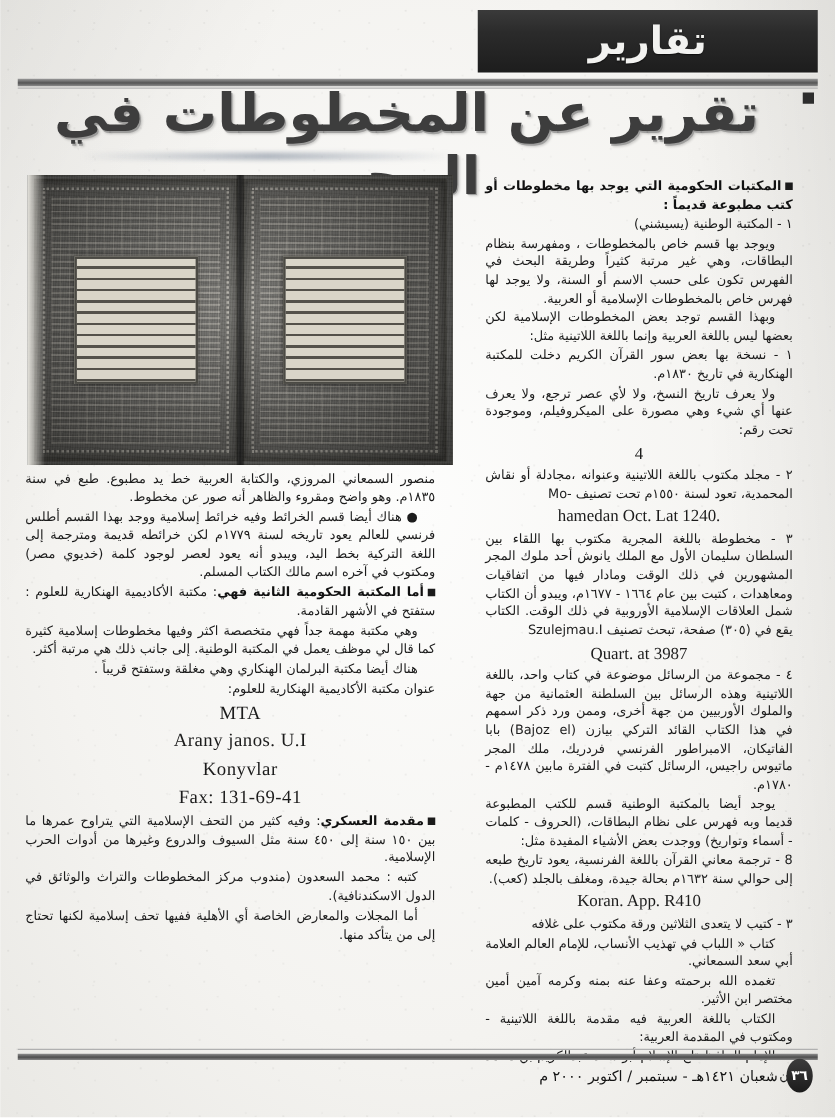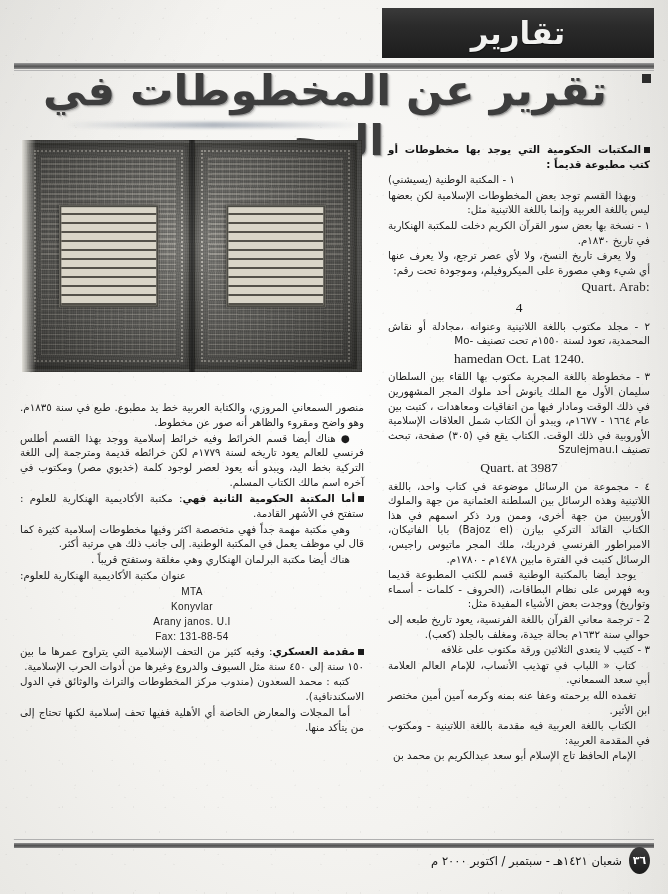--- a/index.html
+++ b/index.html
@@ -89,42 +89,42 @@
     width:60%;height:44%;background:#d9d5c8;border:2px solid #4b4a44;
     box-shadow:0 0 4px rgba(0,0,0,.55);z-index:2;
     background-image:repeating-linear-gradient(0deg,rgba(60,58,52,.85) 0 2px,rgba(217,213,200,0) 2px 9px);}
   .ms-gutter{position:absolute;left:50%;top:0;bottom:0;width:6px;transform:translateX(-50%);
     background:linear-gradient(90deg,rgba(0,0,0,.35),rgba(0,0,0,.62),rgba(0,0,0,.35));z-index:3;}
   .photo-edge-l{position:absolute;left:0;top:0;bottom:0;width:14px;
     background:linear-gradient(90deg,rgba(235,233,226,.95),rgba(120,118,110,0));z-index:4;}
 
   
   .col{position:absolute;direction:rtl;text-align:justify;color:#1c1c1c;}
-  .col p{margin:0 0 1px 0;}
+  .col p{margin:0 16px 1px 0;}
   .col-right{right:18px;top:142px;width:262px;font-size:10.3px;line-height:1.42;}
-  .col-left{left:20px;top:400px;width:344px;font-size:10.3px;line-height:1.44;}
+  .col-left{left:20px;top:376px;width:344px;font-size:10.3px;line-height:1.44;}
 
   .bold-head{font-weight:700;color:#111;}
   .bold-head .bullet{display:inline-block;width:6px;height:6px;background:#1a1a1a;
     vertical-align:middle;margin-left:3px;}
   .inline-b{font-weight:700;color:#111;}
 
   .indent{text-indent:14px;}
   .latin{
     direction:ltr;unicode-bidi:isolate;
     font-family:"Liberation Serif","DejaVu Serif",serif;
     font-size:13px;letter-spacing:.3px;
   }
   .latin-center{display:block;text-align:center;direction:ltr;unicode-bidi:isolate;
     font-family:"Liberation Serif","DejaVu Serif",serif;font-size:13.5px;
     line-height:1.45;margin:1px 0;}
   .addr{display:block;text-align:center;direction:ltr;unicode-bidi:isolate;
-    font-family:Liberation Sans, sans-serif;font-size:10px;
+    font-family:Liberation Serif, serif;font-size:15px;
     line-height:1.5;letter-spacing:.4px;}
-  .center-ar{text-align:left;}
+  .center-ar{text-align:right;}
 
   
   .rule-bot{position:absolute;left:14px;right:14px;bottom:46px;height:5px;
     background:linear-gradient(180deg,#8e8e8e,#4e4e4e 55%,#888);}
   .rule-bot::before{content:"";position:absolute;left:0;right:0;top:-4px;height:1px;background:#b0b0b0;}
   .footer{position:absolute;right:18px;bottom:20px;display:flex;align-items:center;gap:7px;
     direction:rtl;}
   .pagebadge{width:21px;height:27px;border-radius:50%;
     background:linear-gradient(180deg,#3c3c3c,#1b1b1b);
     color:#fff;font-size:11px;font-weight:700;
@@ -163,52 +163,53 @@
     <div class="grain"></div>
     <div class="vign"></div>
     <div class="photo-edge-l"></div>
   </div>
 
   <div class="col col-right">
     <p class="bold-head">
       <span class="bullet"></span><span>المكتبات الحكومية التي يوجد بها مخطوطات أو كتب مطبوعة قديماً :</span>
     </p>
     <p class="center-ar">١ - المكتبة الوطنية (يسيشني)</p>
+    <p class="indent">ويوجد بها قسم خاص بالمخطوطات ، ومفهرسة بنظام البطاقات، وهي غير مرتبة كثيراً وطريقة البحث في الفهرس تكون على حسب الاسم أو السنة، ولا يوجد لها فهرس خاص بالمخطوطات الإسلامية أو العربية.</p>
     <p class="indent">وبهذا القسم توجد بعض المخطوطات الإسلامية لكن بعضها ليس باللغة العربية وإنما باللغة اللاتينية مثل:</p>
     <p>١ - نسخة بها بعض سور القرآن الكريم دخلت للمكتبة الهنكارية في تاريخ ١٨٣٠م.</p>
     <p class="indent">ولا يعرف تاريخ النسخ، ولا لأي عصر ترجع، ولا يعرف عنها أي شيء وهي مصورة على الميكروفيلم، وموجودة تحت رقم:</p>
-    <p class="latin" style="text-align:right;direction:ltr;">Quart. Arab:</p>
     <p class="latin-center">4</p>
     <p>٢ - مجلد مكتوب باللغة اللاتينية وعنوانه ،مجادلة أو نقاش المحمدية، تعود لسنة ١٥٥٠م تحت تصنيف -Mo</p>
     <p class="latin-center">hamedan Oct. Lat 1240.</p>
     <p>٣ - مخطوطة باللغة المجرية مكتوب بها اللقاء بين السلطان سليمان الأول مع الملك يانوش أحد ملوك المجر المشهورين في ذلك الوقت ومادار فيها من اتفاقيات ومعاهدات ، كتبت بين عام ١٦٦٤ - ١٦٧٧م، ويبدو أن الكتاب شمل العلاقات الإسلامية الأوروبية في ذلك الوقت. الكتاب يقع في (٣٠٥) صفحة، تبحث تصنيف Szulejmau.I</p>
     <p class="latin-center">Quart. at 3987</p>
     <p>٤ - مجموعة من الرسائل موضوعة في كتاب واحد، باللغة اللاتينية وهذه الرسائل بين السلطنة العثمانية من جهة والملوك الأوربيين من جهة أخرى، وممن ورد ذكر اسمهم في هذا الكتاب القائد التركي بيازن (Bajoz el) بابا الفاتيكان، الامبراطور الفرنسي فردريك، ملك المجر ماتيوس راجيس، الرسائل كتبت في الفترة مابين ١٤٧٨م - ١٧٨٠م.</p>
     <p class="indent">يوجد أيضا بالمكتبة الوطنية قسم للكتب المطبوعة قديما وبه فهرس على نظام البطاقات، (الحروف - كلمات - أسماء وتواريخ) ووجدت بعض الأشياء المفيدة مثل:</p>
-    <p>2 - ترجمة معاني القرآن باللغة الفرنسية، يعود تاريخ طبعه إلى حوالي سنة ١٦٣٢م بحالة جيدة، ومغلف بالجلد (كعب).</p>
+    <p>8 - ترجمة معاني القرآن باللغة الفرنسية، يعود تاريخ طبعه إلى حوالي سنة ١٦٣٢م بحالة جيدة، ومغلف بالجلد (كعب).</p>
+    <p class="latin-center">Koran. App. R410</p>
     <p>٣ - كتيب لا يتعدى الثلاثين ورقة مكتوب على غلافه</p>
     <p class="indent">كتاب « اللباب في تهذيب الأنساب، للإمام العالم العلامة أبي سعد السمعاني.</p>
     <p class="indent">تغمده الله برحمته وعفا عنه بمنه وكرمه آمين أمين مختصر ابن الأثير.</p>
     <p class="indent">الكتاب باللغة العربية فيه مقدمة باللغة اللاتينية - ومكتوب في المقدمة العربية:</p>
     <p class="indent">الإمام الحافظ تاج الإسلام أبو سعد عبدالكريم بن محمد بن</p>
   </div>
 
   <div class="col col-left">
     <p>منصور السمعاني المروزي، والكتابة العربية خط يد مطبوع. طبع في سنة ١٨٣٥م. وهو واضح ومقروء والظاهر أنه صور عن مخطوط.</p>
     <p class="indent">● هناك أيضا قسم الخرائط وفيه خرائط إسلامية ووجد بهذا القسم أطلس فرنسي للعالم يعود تاريخه لسنة ١٧٧٩م لكن خرائطه قديمة ومترجمة إلى اللغة التركية بخط اليد، ويبدو أنه يعود لعصر لوجود كلمة (خديوي مصر) ومكتوب في آخره اسم مالك الكتاب المسلم.</p>
     <p>
       <span class="bullet" style="display:inline-block;width:6px;height:6px;background:#1a1a1a;vertical-align:middle;margin-left:3px;"></span><span class="inline-b">أما المكتبة الحكومية الثانية فهي</span><span>: مكتبة الأكاديمية الهنكارية للعلوم : ستفتح في الأشهر القادمة.</span>
     </p>
     <p class="indent">وهي مكتبة مهمة جداً فهي متخصصة اكثر وفيها مخطوطات إسلامية كثيرة كما قال لي موظف يعمل في المكتبة الوطنية. إلى جانب ذلك هي مرتبة أكثر.</p>
     <p class="indent">هناك أيضا مكتبة البرلمان الهنكاري وهي مغلقة وستفتح قريباً .</p>
     <p class="center-ar">عنوان مكتبة الأكاديمية الهنكارية للعلوم:</p>
     <span class="addr">MTA</span>
+    <span class="addr">Arany janos. U.I</span>
     <span class="addr">Konyvlar</span>
-    <span class="addr">Arany janos. U.I</span>
-    <span class="addr">Fax: 131-88-54</span>
+    <span class="addr">Fax: 131-69-41</span>
     <p>
       <span class="bullet" style="display:inline-block;width:6px;height:6px;background:#1a1a1a;vertical-align:middle;margin-left:3px;"></span><span class="inline-b">مقدمة العسكري</span><span>: وفيه كثير من التحف الإسلامية التي يتراوح عمرها ما بين ١٥٠ سنة إلى ٤٥٠ سنة مثل السيوف والدروع وغيرها من أدوات الحرب الإسلامية.</span>
     </p>
     <p class="indent">كتبه : محمد السعدون (مندوب مركز المخطوطات والتراث والوثائق في الدول الاسكندنافية).</p>
     <p class="indent">أما المجلات والمعارض الخاصة أي الأهلية ففيها تحف إسلامية لكنها تحتاج إلى من يتأكد منها.</p>
   </div>
 
   <div class="rule-bot"></div>
   <div class="footer">
     <div class="pagebadge">٣٦</div>

